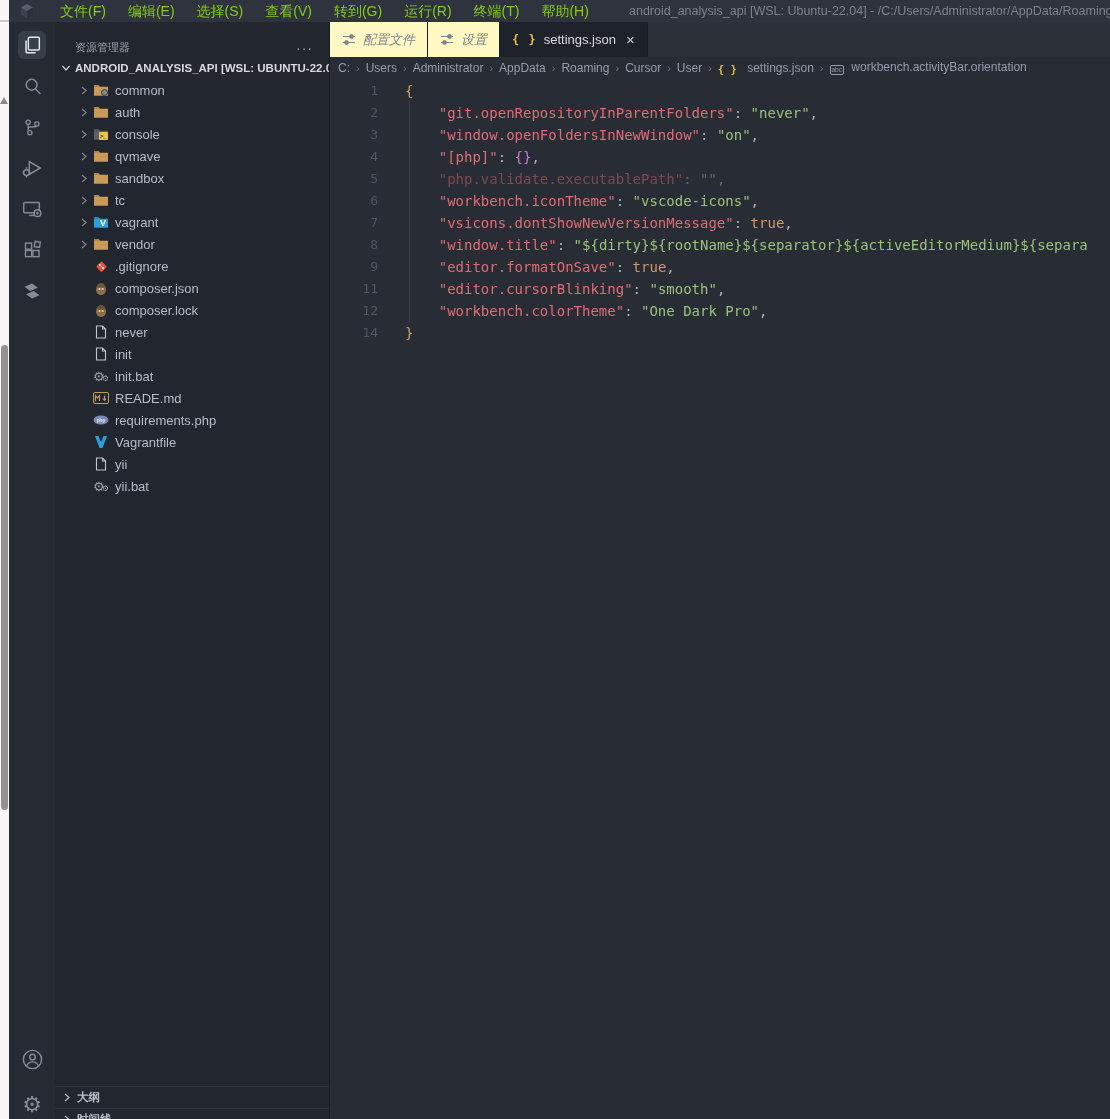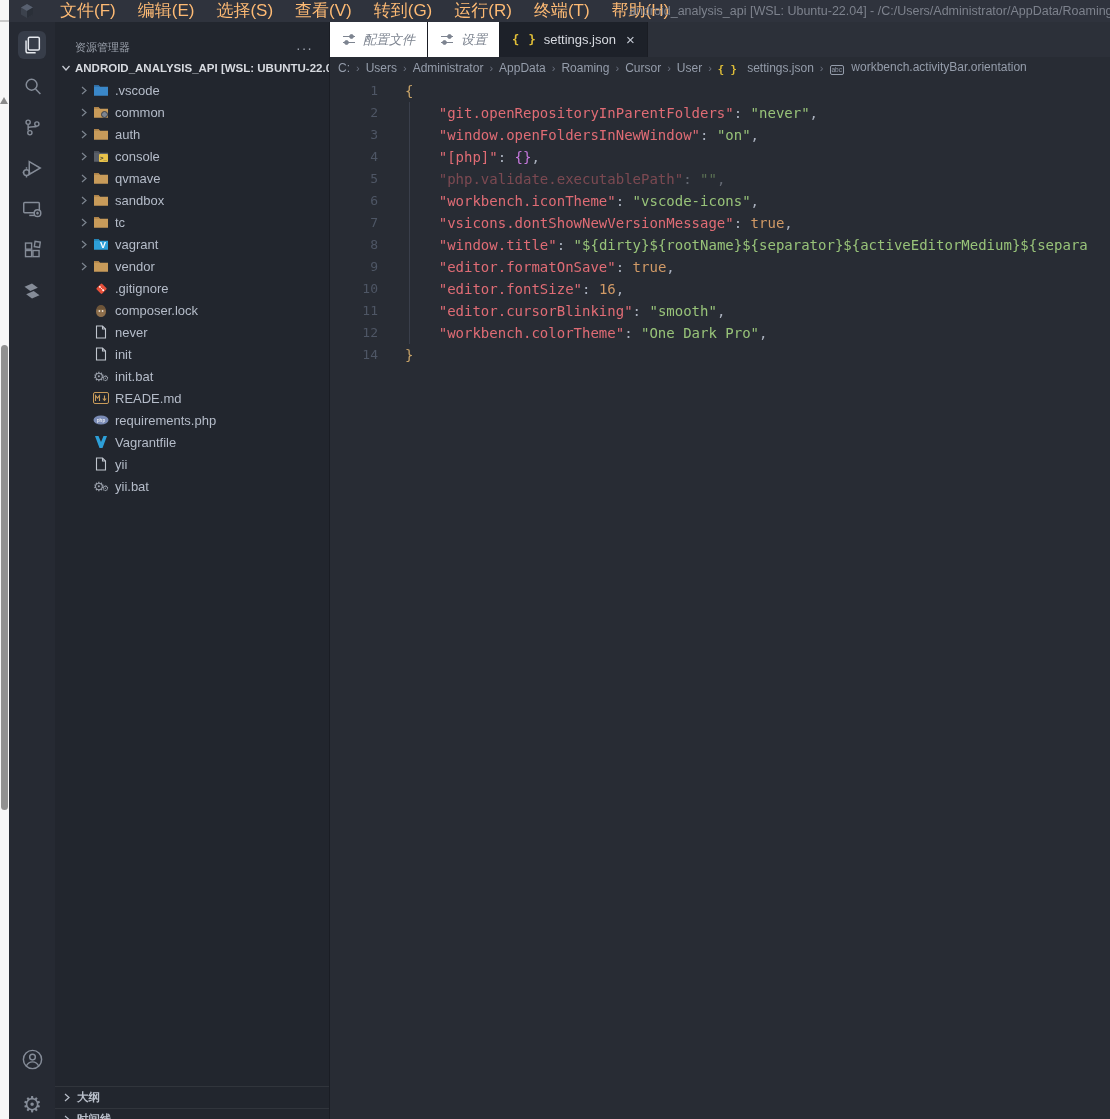--- a/index.html
+++ b/index.html
@@ -12,21 +12,21 @@
   .left-strip { position:absolute; left:0; top:0; width:9px; height:1119px; background:#f7f7f7; z-index:5; }
   .left-strip .notch { position:absolute; left:0; top:20px; width:9px; height:2px; background:#c9c9c9; }
   .left-strip .tri { position:absolute; left:0; top:97px; width:0; height:0;
     border-left:4px solid transparent; border-right:4px solid transparent; border-bottom:7px solid #8a8a8a; }
   .left-strip .thumb { position:absolute; left:1px; top:345px; width:7px; height:465px; background:#919191; border-radius:4px; }
   
   .titlebar { position:absolute; left:9px; top:0; right:0; height:22px; background:#2f333d;
     display:flex; align-items:center; }
   .logo { width:16px; height:16px; margin:0 14px 0 10px; flex:none; }
   .menus { display:flex; gap:0; }
-  .menu-item { color:#fdba74; font-size:17px; padding:0 11px; line-height:22px; cursor:default; }
+  .menu-item { color:#84cc16; font-size:14px; padding:0 11px; line-height:22px; cursor:default; }
   .titlebar-title { position:absolute; left:620px; right:0; top:0; height:22px; line-height:22px;
     color:#7d828d; font-size:12.5px; white-space:nowrap; overflow:hidden; }
   
   .activitybar { position:absolute; left:9px; top:22px; width:46px; bottom:0; background:#262a33;
     display:flex; flex-direction:column; align-items:center; z-index:2; }
   .ab-icon { width:28px; height:28px; display:flex; align-items:center; justify-content:center;
     margin-top:13px; color:#858c98; border-radius:6px; }
   .ab-icon.first { margin-top:9px; }
   .ab-icon.active { background:#373d49; color:#e6e9ee; }
   .ab-bottom { margin-top:auto; display:flex; flex-direction:column; align-items:center; }
@@ -51,21 +51,21 @@
   .tree-row .ticon { width:18px; height:16px; margin-right:5px; display:flex; align-items:center;
     justify-content:center; flex:none; font-size:12px; }
   .sb-bottom { position:absolute; left:0; right:0; top:1064px; }
   .sb-section { height:22px; display:flex; align-items:center; font-size:11.5px; font-weight:bold;
     color:#b9bfca; border-top:1px solid rgba(255,255,255,0.07); padding-left:6px; }
   .sb-section svg { margin-right:5px; }
   
   .editorcol { position:absolute; left:330px; top:22px; right:0; bottom:0; background:#282c34; }
   .tabbar { height:35px; background:#2c3039; display:flex; }
   .tab { height:35px; display:flex; align-items:center; padding:0 12px; font-size:13px;
-    background:#ffffff; border-right:1px solid #1a1d24; color:#7d8490; cursor:pointer; }
+    background:#fef9c3; border-right:1px solid #1a1d24; color:#7d8490; cursor:pointer; }
   .tab.italic .tab-label { font-style:italic; }
   .tab.active { background:#1d2129; color:#d7dae0; }
   .tab .tab-icon { margin-right:7px; display:flex; align-items:center; }
   .tab .json-glyph { color:#e2c038; font-weight:bold; font-size:12px; letter-spacing:1px;
     font-family:"DejaVu Sans Mono", monospace; }
   .tab .close { margin-left:10px; color:#c3c8d2; font-size:15px; line-height:14px; }
   .breadcrumb { height:22px; display:flex; align-items:center; padding-left:7px; font-size:12px;
     color:#959dab; white-space:nowrap; overflow:hidden; }
   .bc-item { padding:0 1px; cursor:pointer; }
   .bc-sep { color:#6b7280; padding:0 5px; font-size:11px; }
@@ -195,34 +195,20 @@
     </div>
     <div class="tree" id="tree">
         <div class="tree-row">
           <span class="chev">
             <svg width="8" height="9" viewBox="0 0 8 9">
               <path d="M2 1l4 3.5L2 8" stroke="#7d8590" fill="none" stroke-width="1.2"></path>
             </svg>
           </span>
           <span class="ticon">
             <svg width="16" height="14" viewBox="0 0 16 14">
-              <path d="M1 2.2h4.6l1.4 1.6H15v9H1z" fill="#3a87c8"></path>
-              <path d="M1 2.2h4.6l1.4 1.6H1z" fill="#2f6ea6"></path>
-            </svg>
-          </span>
-          <span>.vscode</span>
-        </div>
-        <div class="tree-row">
-          <span class="chev">
-            <svg width="8" height="9" viewBox="0 0 8 9">
-              <path d="M2 1l4 3.5L2 8" stroke="#7d8590" fill="none" stroke-width="1.2"></path>
-            </svg>
-          </span>
-          <span class="ticon">
-            <svg width="16" height="14" viewBox="0 0 16 14">
               <path d="M1 2.2h4.6l1.4 1.6H15v9H1z" fill="#c89b5a"></path>
               <path d="M1 2.2h4.6l1.4 1.6H1z" fill="#b0854a"></path>
             </svg>
             <span style="position:absolute;margin:5px 0 0 6px;width:7px;height:7px;border-radius:50%;background:#7d8590;border:1px solid #3a3f48;"></span>
           </span>
           <span>common</span>
         </div>
         <div class="tree-row">
           <span class="chev">
             <svg width="8" height="9" viewBox="0 0 8 9">
@@ -327,20 +313,32 @@
           <span class="noChev"></span>
           <span class="ticon">
             <svg width="15" height="15" viewBox="0 0 16 16">
               <rect x="4" y="4" width="8.4" height="8.4" rx="1.2" fill="#e8503a" transform="rotate(45 8 8)"></rect>
               <circle cx="6.2" cy="6.2" r="1" fill="#fff"></circle>
               <circle cx="9.8" cy="9.8" r="1" fill="#fff"></circle>
               <path d="M6.9 6.9l2.2 2.2" stroke="#fff" stroke-width="0.9"></path>
             </svg>
           </span>
           <span>.gitignore</span>
+        </div>
+        <div class="tree-row">
+          <span class="noChev"></span>
+          <span class="ticon">
+            <svg width="14" height="15" viewBox="0 0 14 15">
+              <ellipse cx="7" cy="8.5" rx="5" ry="5.6" fill="#8d6e4b"></ellipse>
+              <path d="M2.5 6.5c0-2.8 2-4.6 4.5-4.6s4.5 1.8 4.5 4.6z" fill="#6e5539"></path>
+              <circle cx="5.4" cy="8" r="0.9" fill="#e8e0d4"></circle>
+              <circle cx="8.6" cy="8" r="0.9" fill="#e8e0d4"></circle>
+            </svg>
+          </span>
+          <span>composer.json</span>
         </div>
         <div class="tree-row">
           <span class="noChev"></span>
           <span class="ticon">
             <svg width="14" height="15" viewBox="0 0 14 15">
               <ellipse cx="7" cy="8.5" rx="5" ry="5.6" fill="#8d6e4b"></ellipse>
               <path d="M2.5 6.5c0-2.8 2-4.6 4.5-4.6s4.5 1.8 4.5 4.6z" fill="#6e5539"></path>
               <circle cx="5.4" cy="8" r="0.9" fill="#e8e0d4"></circle>
               <circle cx="8.6" cy="8" r="0.9" fill="#e8e0d4"></circle>
             </svg>
@@ -492,20 +490,19 @@
     <div class="code-area" id="codearea">
         <div class="line"><span class="num">1</span><span class="content"><span class="tok-b1">{</span></span></div>
         <div class="line"><span class="num">2</span><span class="guide"></span><span class="content"><span class="tok-p">    </span><span class="tok-k">"git.openRepositoryInParentFolders"</span><span class="tok-p">: </span><span class="tok-s">"never"</span><span class="tok-p">,</span></span></div>
         <div class="line"><span class="num">3</span><span class="guide"></span><span class="content"><span class="tok-p">    </span><span class="tok-k">"window.openFoldersInNewWindow"</span><span class="tok-p">: </span><span class="tok-s">"on"</span><span class="tok-p">,</span></span></div>
         <div class="line"><span class="num">4</span><span class="guide"></span><span class="content"><span class="tok-p">    </span><span class="tok-k">"[php]"</span><span class="tok-p">: </span><span class="tok-b2">{}</span><span class="tok-p">,</span></span></div>
         <div class="line"><span class="num">5</span><span class="guide"></span><span class="content dimline"><span class="tok-p">    </span><span class="tok-k">"php.validate.executablePath"</span><span class="tok-p">: </span><span class="tok-s">""</span><span class="tok-p">,</span></span></div>
         <div class="line"><span class="num">6</span><span class="guide"></span><span class="content"><span class="tok-p">    </span><span class="tok-k">"workbench.iconTheme"</span><span class="tok-p">: </span><span class="tok-s">"vscode-icons"</span><span class="tok-p">,</span></span></div>
         <div class="line"><span class="num">7</span><span class="guide"></span><span class="content"><span class="tok-p">    </span><span class="tok-k">"vsicons.dontShowNewVersionMessage"</span><span class="tok-p">: </span><span class="tok-n">true</span><span class="tok-p">,</span></span></div>
         <div class="line"><span class="num">8</span><span class="guide"></span><span class="content"><span class="tok-p">    </span><span class="tok-k">"window.title"</span><span class="tok-p">: </span><span class="tok-s">"${dirty}${rootName}${separator}${activeEditorMedium}${separa</span></span></div>
         <div class="line"><span class="num">9</span><span class="guide"></span><span class="content"><span class="tok-p">    </span><span class="tok-k">"editor.formatOnSave"</span><span class="tok-p">: </span><span class="tok-n">true</span><span class="tok-p">,</span></span></div>
-        <div class="line"><span class="num">10</span><span class="guide"></span><span class="content"><span class="tok-p">    </span><span class="tok-k">"editor.fontSize"</span><span class="tok-p">: </span><span class="tok-n">16</span><span class="tok-p">,</span></span></div>
         <div class="line"><span class="num">11</span><span class="guide"></span><span class="content"><span class="tok-p">    </span><span class="tok-k">"editor.cursorBlinking"</span><span class="tok-p">: </span><span class="tok-s">"smooth"</span><span class="tok-p">,</span></span></div>
         <div class="line"><span class="num">12</span><span class="guide"></span><span class="content"><span class="tok-p">    </span><span class="tok-k">"workbench.colorTheme"</span><span class="tok-p">: </span><span class="tok-s">"One Dark Pro"</span><span class="tok-p">,</span></span></div>
         <div class="line"><span class="num">14</span><span class="content"><span class="tok-b1">}</span></span></div>
       </div>
   </div>
 
 </div>
 
 </body></html>

